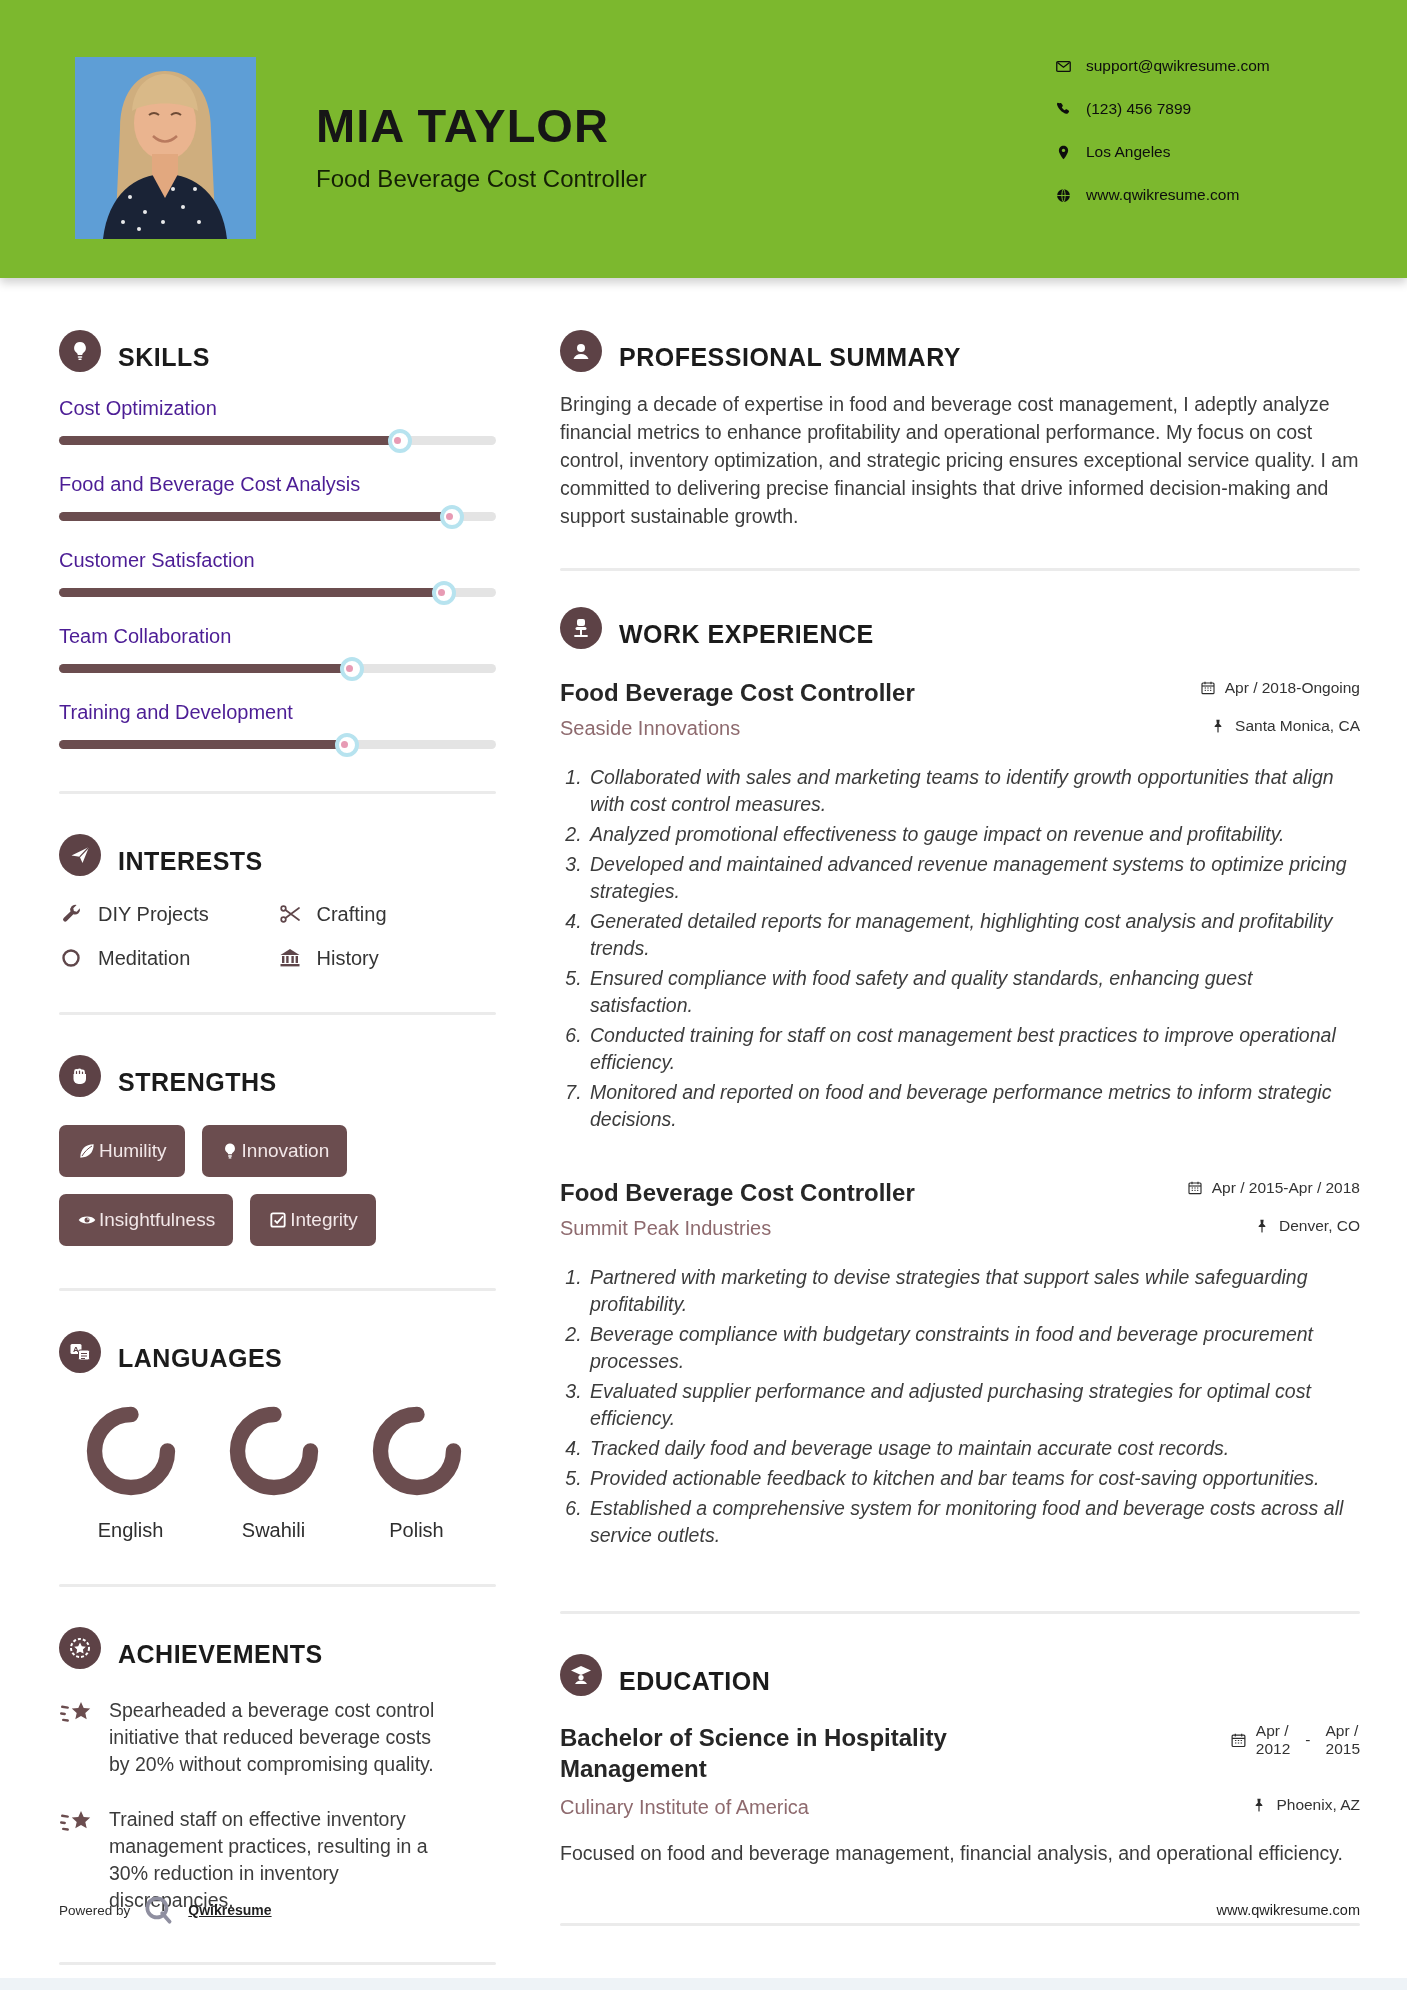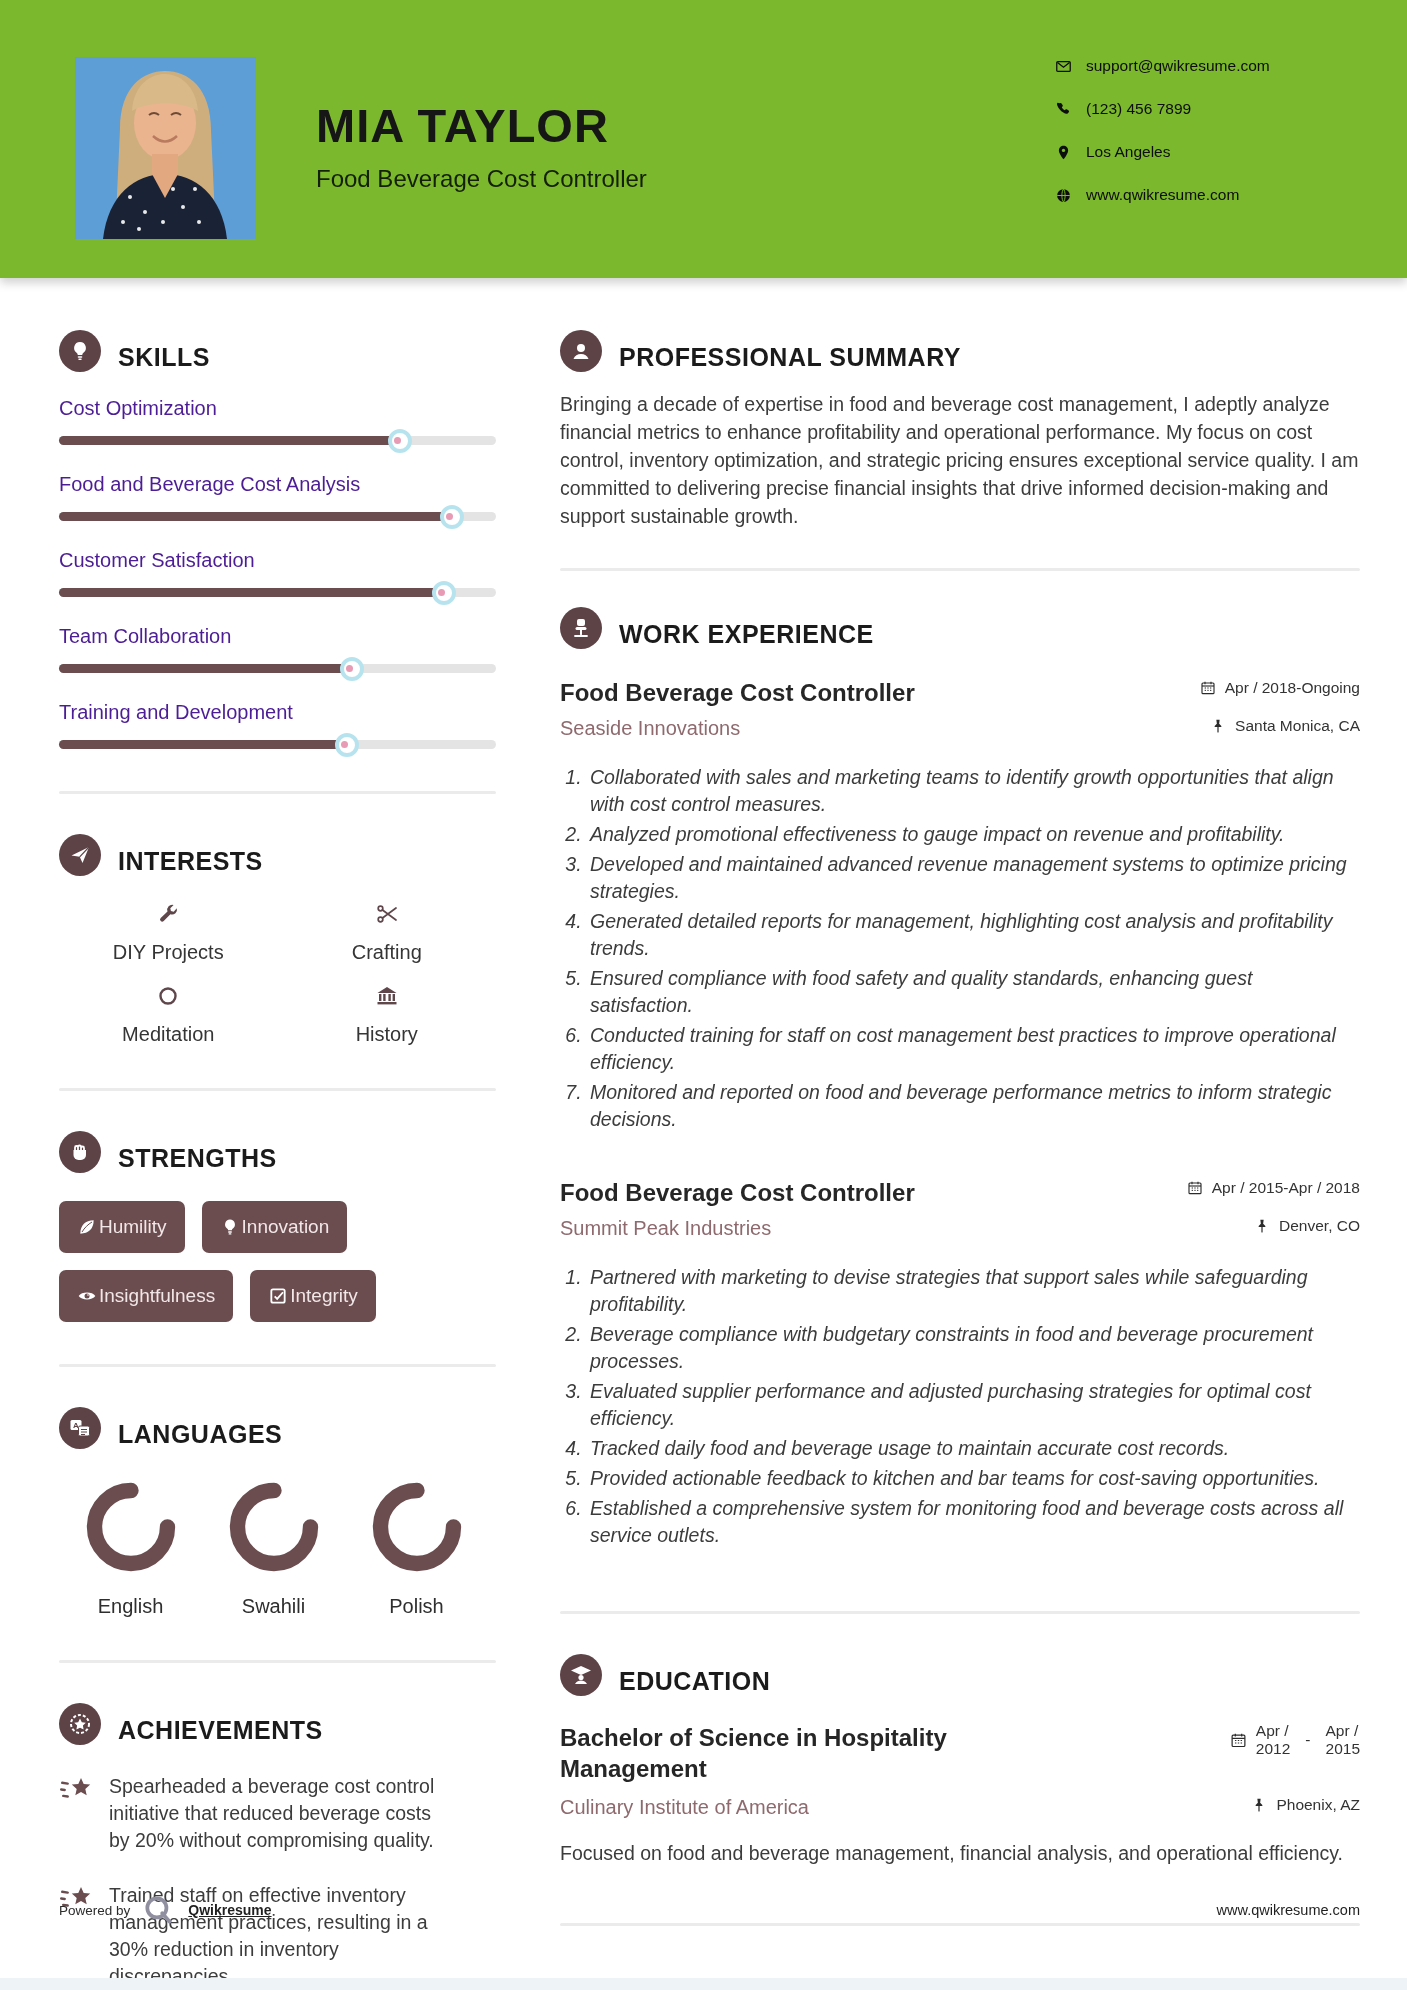--- a/index.html
+++ b/index.html
@@ -32,21 +32,21 @@
   
   .skill{margin-top:25px;}
   .skill-label{font-size:20px;color:#4c1d95;}
   .bar{position:relative;height:9px;border-radius:5px;background:#e4e4e4;margin:16px 0 28px;}
   .bar-fill{position:absolute;left:0;top:0;height:100%;border-radius:5px;background:#6b4d4f;}
   .knob{position:absolute;top:50%;transform:translate(-50%,-50%);width:16px;height:16px;
         border-radius:50%;background:#fff;border:4px solid #b7e3ef;}
   .knob::after{content:'';position:absolute;left:2px;top:4px;width:7px;height:7px;border-radius:50%;background:#e79bb4;}
   
   .int-grid{display:grid;grid-template-columns:1fr 1fr;row-gap:20px;margin-top:26px;}
-  .int-item{display:flex;align-items:center;gap:15px;font-size:20px;color:#353535;flex-direction:column;}
+  .int-item{display:flex;align-items:center;gap:15px;font-size:20px;color:#353535;}
   .int-item .ii{width:24px;height:24px;color:#5f464a;flex:none;}
   
   .tags{display:flex;flex-wrap:wrap;gap:17px;margin-top:28px;}
   .tag{display:flex;align-items:center;gap:2px;background:#6b4d4f;color:#f2e7e8;
        padding:15px 18px;border-radius:7px;font-size:19px;}
   .tag .ii{width:20px;height:20px;color:#fff;flex:none;}
   
   .langs{display:flex;margin-top:30px;}
   .lang{width:143px;display:flex;flex-direction:column;align-items:center;}
   .ring{width:96px;height:96px;color:#6b4d4f;}

